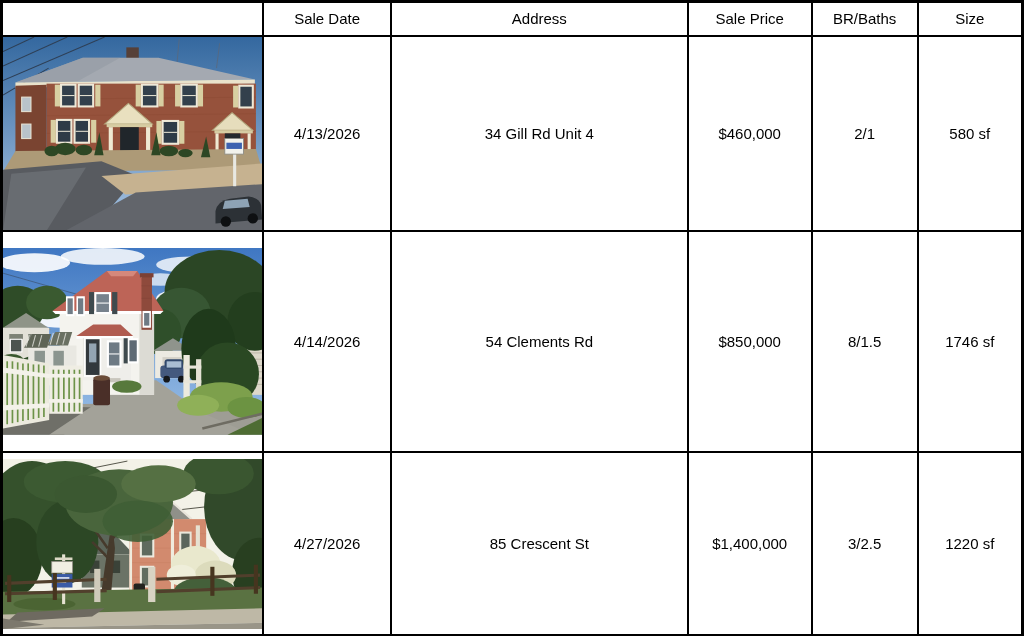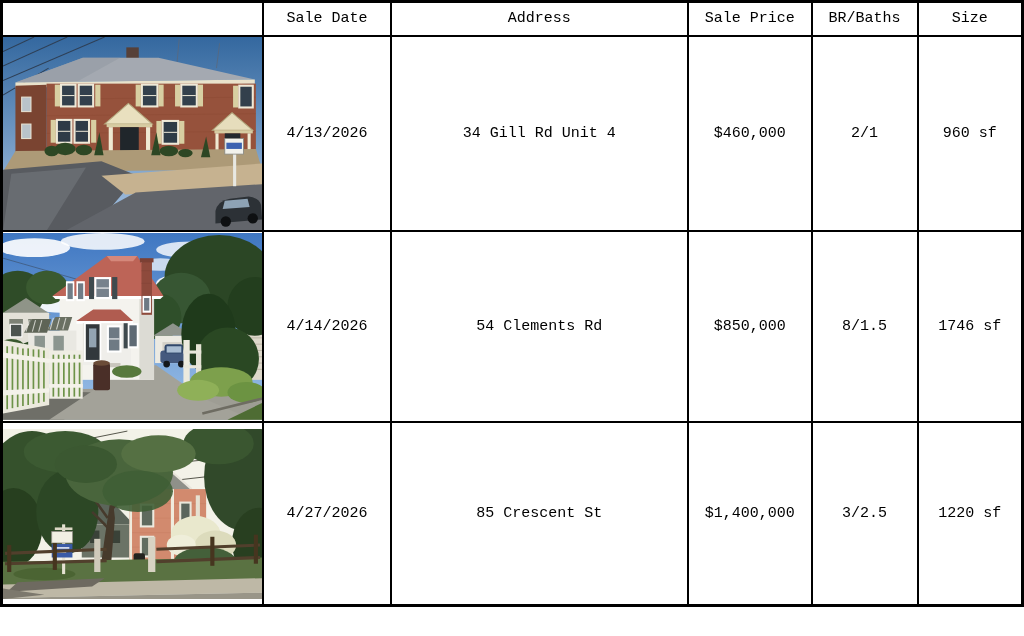--- a/index.html
+++ b/index.html
@@ -5,28 +5,28 @@
   html,body{
     margin:0;padding:0;background:#ffffff;
     width:1024px;height:636px;overflow:hidden;
   }
   table.sales{
     border-collapse:collapse;table-layout:fixed;
     border:3px solid #000;margin:0;
   }
   table.sales th, table.sales td{
     border:2px solid #000;
-    font-family:Liberation Mono, monospace;
+    font-family:Liberation Sans, sans-serif;
     font-size:15px;font-weight:400;color:#000;
     text-align:center;vertical-align:middle;
     padding:0;background:#fff;overflow:hidden;
   }
   tr.hdr{height:34px;}
   tr.r1{height:145px;}
-  tr.r2{height:191px;}
+  tr.r2{height:221px;}
   tr.r3{height:183px;}
   td.photo-cell{padding:6px 4px 6px 7px;}
   .ph{width:100%;height:100%;display:block;}
   .ph svg{display:block;width:100%;height:100%;}
 </style>
 </head>
 <body>
 
 <table class="sales">
   <colgroup>
@@ -170,21 +170,21 @@
             <circle cx="215" cy="178" r="5" fill="#0e1012"></circle>
                 <circle cx="241" cy="175" r="5" fill="#0e1012"></circle>
           </g>
         </svg>
         </div>
       </td>
       <td>4/13/2026</td>
       <td>34 Gill Rd Unit 4</td>
       <td>$460,000</td>
       <td>2/1</td>
-      <td>960 sf</td>
+      <td>580 sf</td>
     </tr>
 
     <tr class="r2">
       <td class="photo-cell">
         <div class="ph">
         <svg viewBox="0 0 247 178" preserveAspectRatio="none" role="img" aria-label="White two-story house with salmon-red hip roof, brick chimney, white picket fence, driveway leading to garage with parked car, tall green hedge, blue sky with clouds">
           <defs>
             <linearGradient id="sky2" x1="0" y1="0" x2="0" y2="1">
               <stop offset="0" stop-color="#3f77c2"></stop>
                   <stop offset="1" stop-color="#9ec2e8"></stop>

